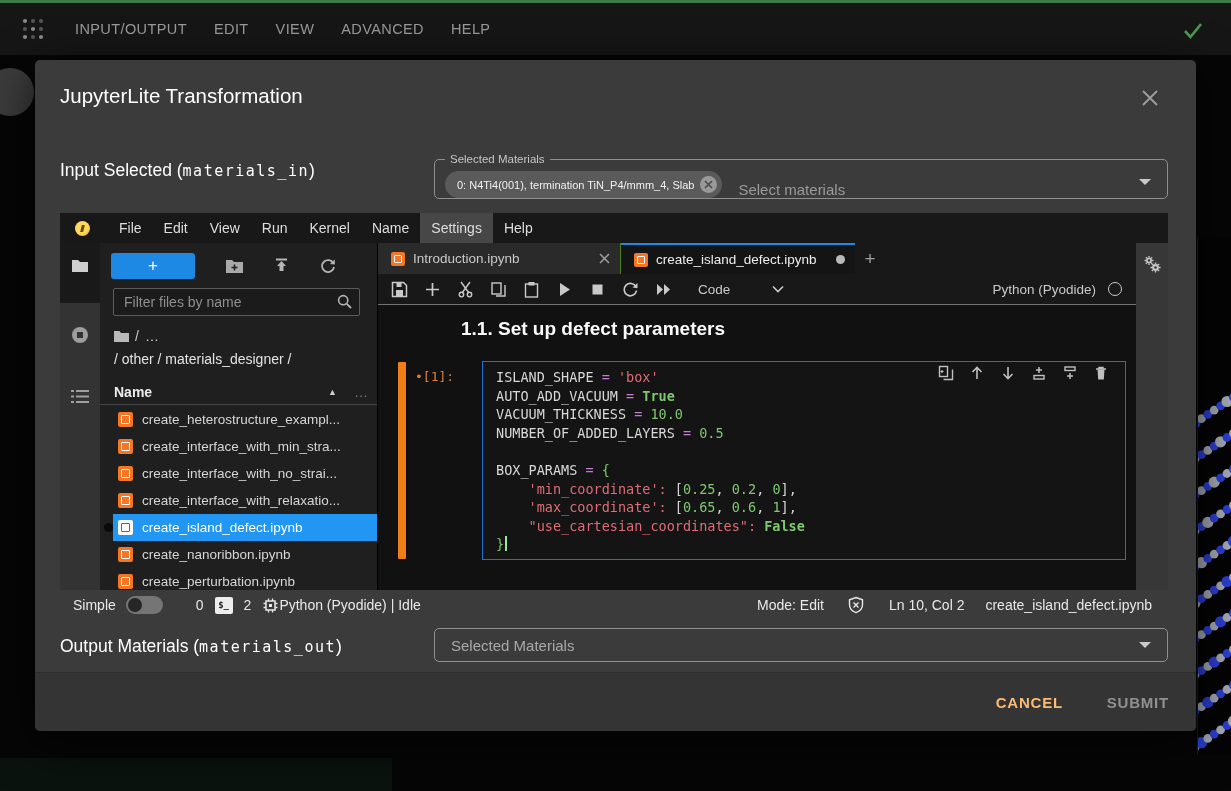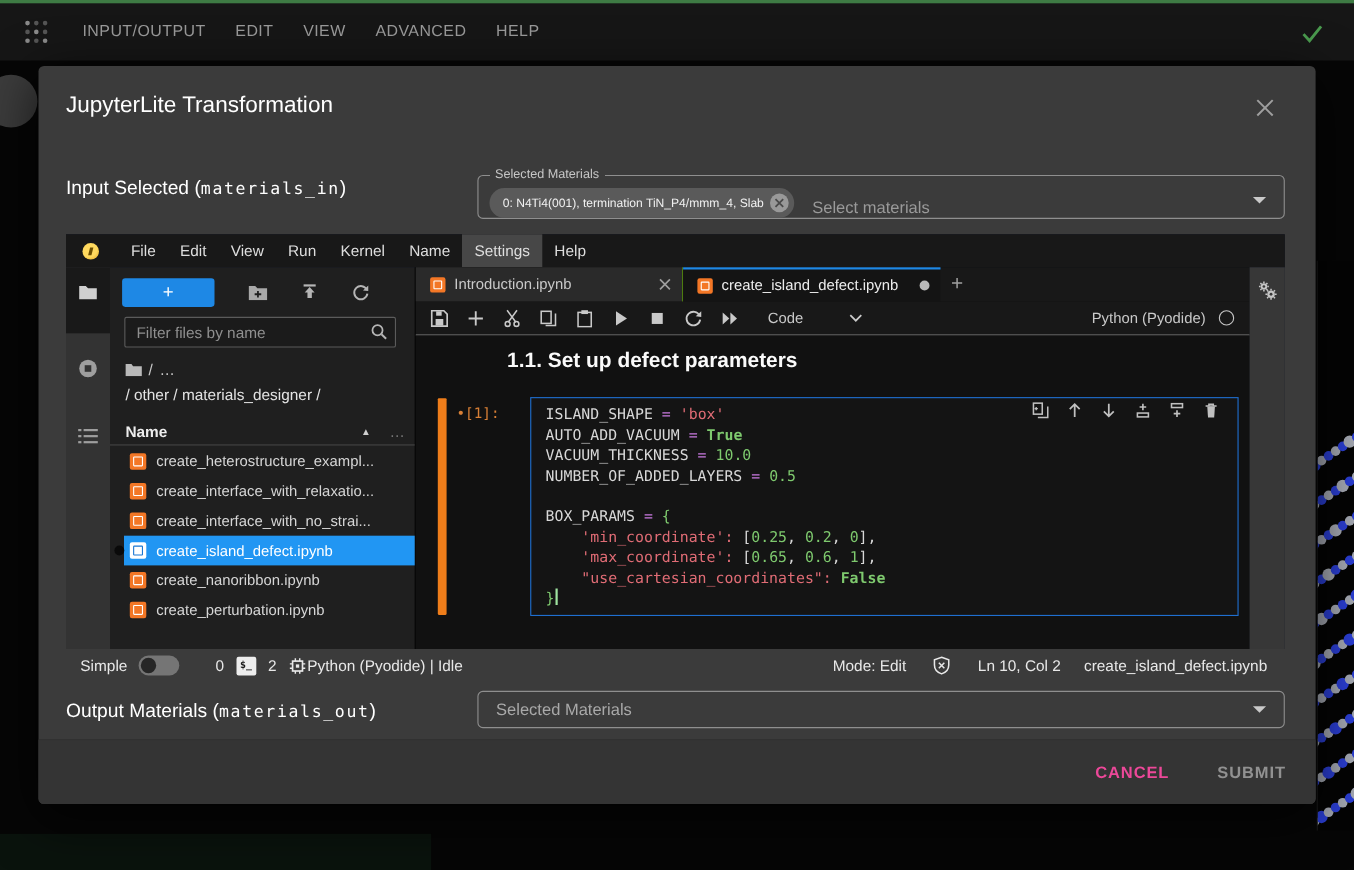--- a/index.html
+++ b/index.html
@@ -165,21 +165,21 @@
   .sb-file { margin-left:21px; margin-right:16px; }
 
   
   .outbox { position:absolute; left:399px; top:568px; width:734px; height:34px;
             border:1px solid #8f8f8f; border-radius:5px; display:flex; align-items:center;
             color:#a9a9a9; font-size:15px; padding-left:16px; }
   .footer { position:absolute; left:0; right:0; bottom:0; height:59px; background:#343434;
             border-top:1px solid #2d2d2d; border-radius:0 0 5px 5px; }
   .btn { position:absolute; top:21px; font-size:15px; font-weight:bold; letter-spacing:.8px;
          background:none; border:none; cursor:pointer; font-family:"Liberation Sans", sans-serif; }
-  .btn-cancel { right:133px; color:#ec4899; }
+  .btn-cancel { right:133px; color:#fdba74; }
   .btn-submit { right:27px; color:#919191; }
 
   svg { display:block; }
 </style>
 </head>
 <body>
 
 <div class="screen">
 
   <div class="topbar">
@@ -384,25 +384,29 @@
             <span class="sort-ar">▲</span>
             <span class="hdr-dots">…</span>
           </div>
           <div class="flist">
             <div class="frow">
                 <span class="nbicon"></span>
                 <span>create_heterostructure_exampl...</span>
               </div>
             <div class="frow">
                 <span class="nbicon"></span>
+                <span>create_interface_with_min_stra...</span>
+              </div>
+            <div class="frow">
+                <span class="nbicon"></span>
+                <span>create_interface_with_no_strai...</span>
+              </div>
+            <div class="frow">
+                <span class="nbicon"></span>
                 <span>create_interface_with_relaxatio...</span>
-              </div>
-            <div class="frow">
-                <span class="nbicon"></span>
-                <span>create_interface_with_no_strai...</span>
               </div>
             <div class="frow sel">
                 <span class="bullet"></span>
                 <span class="nbicon"></span>
                 <span>create_island_defect.ipynb</span>
               </div>
             <div class="frow">
                 <span class="nbicon"></span>
                 <span>create_nanoribbon.ipynb</span>
               </div>

